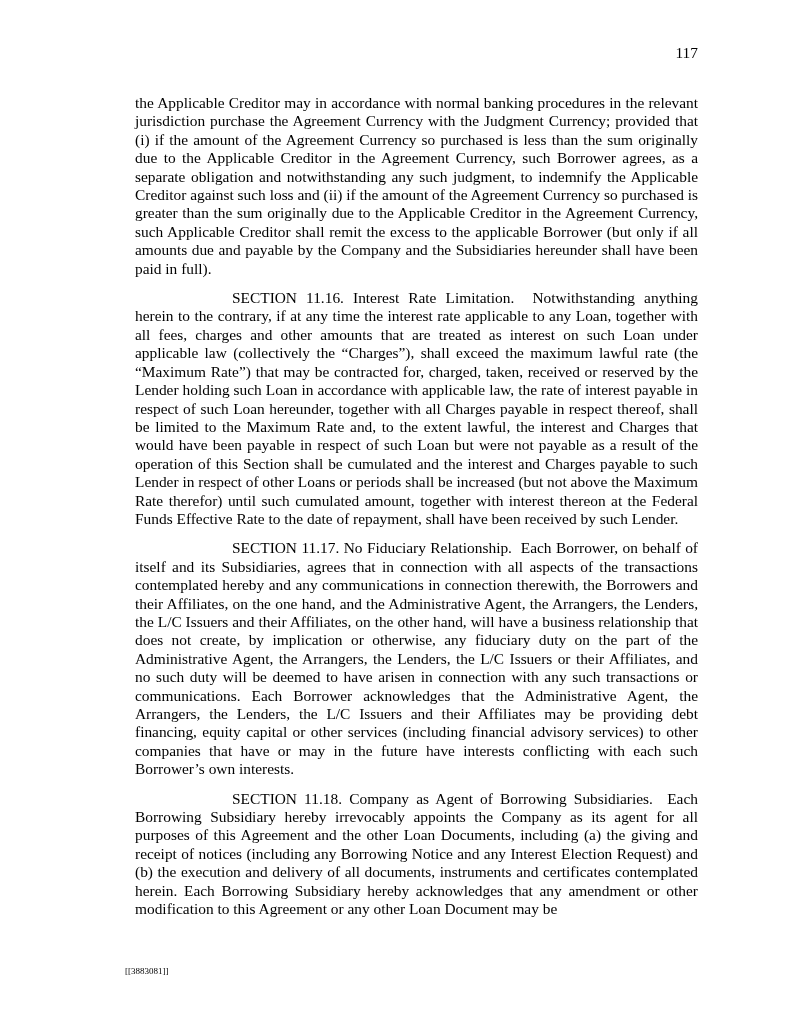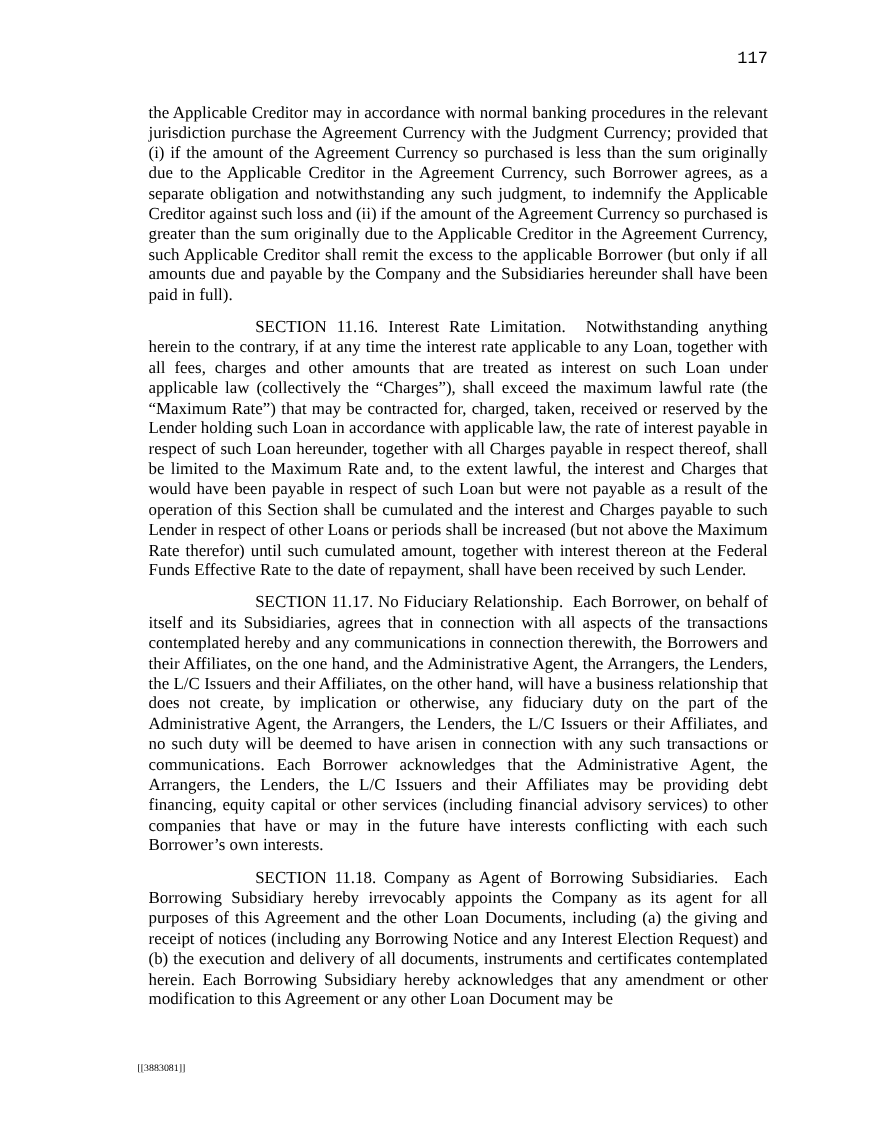--- a/index.html
+++ b/index.html
@@ -16,21 +16,20 @@
     font-family: "Liberation Serif", "DejaVu Serif", serif;
     color: #000000;
     overflow: hidden;
   }
   .page-number {
     position: absolute;
     top: 44px;
     right: 93px;
     font-size: 15.4px;
     line-height: 18px;
-    font-family: Liberation Mono, monospace;
   }
   .content {
     position: absolute;
     left: 135px;
     top: 94px;
     width: 563px;
   }
   .para {
     margin: 0 0 11px 0;
     font-size: 15.4px;

